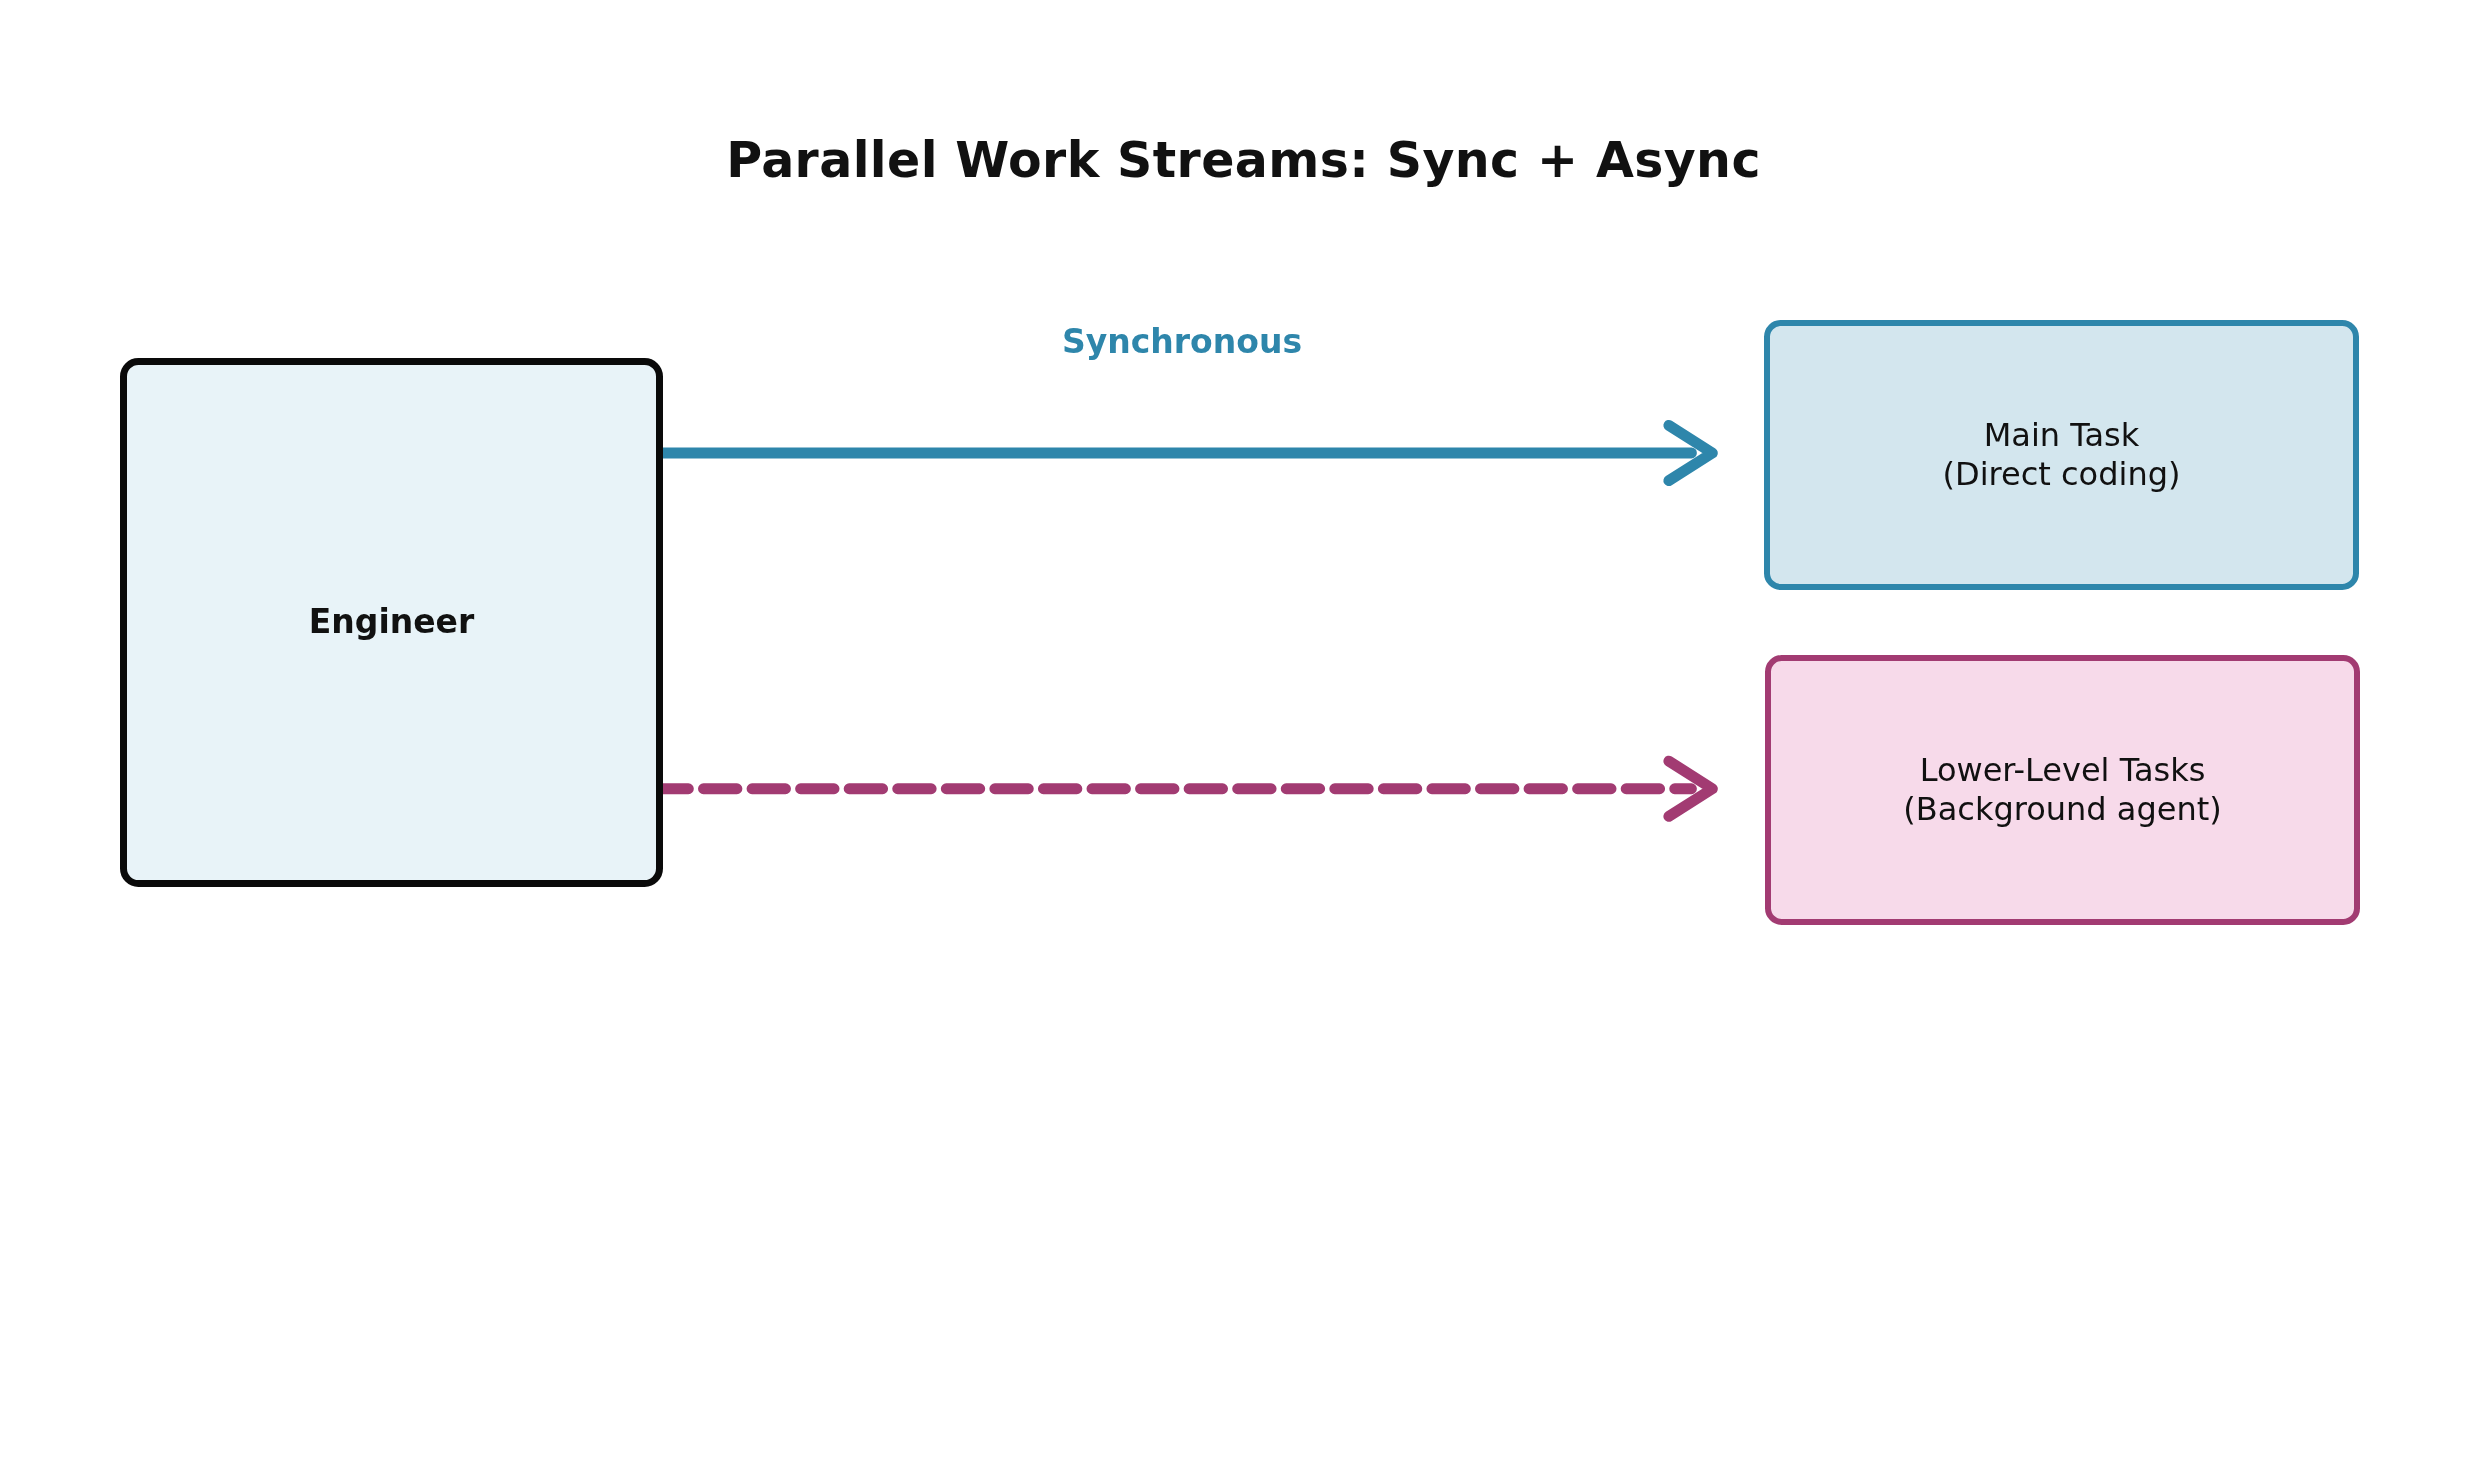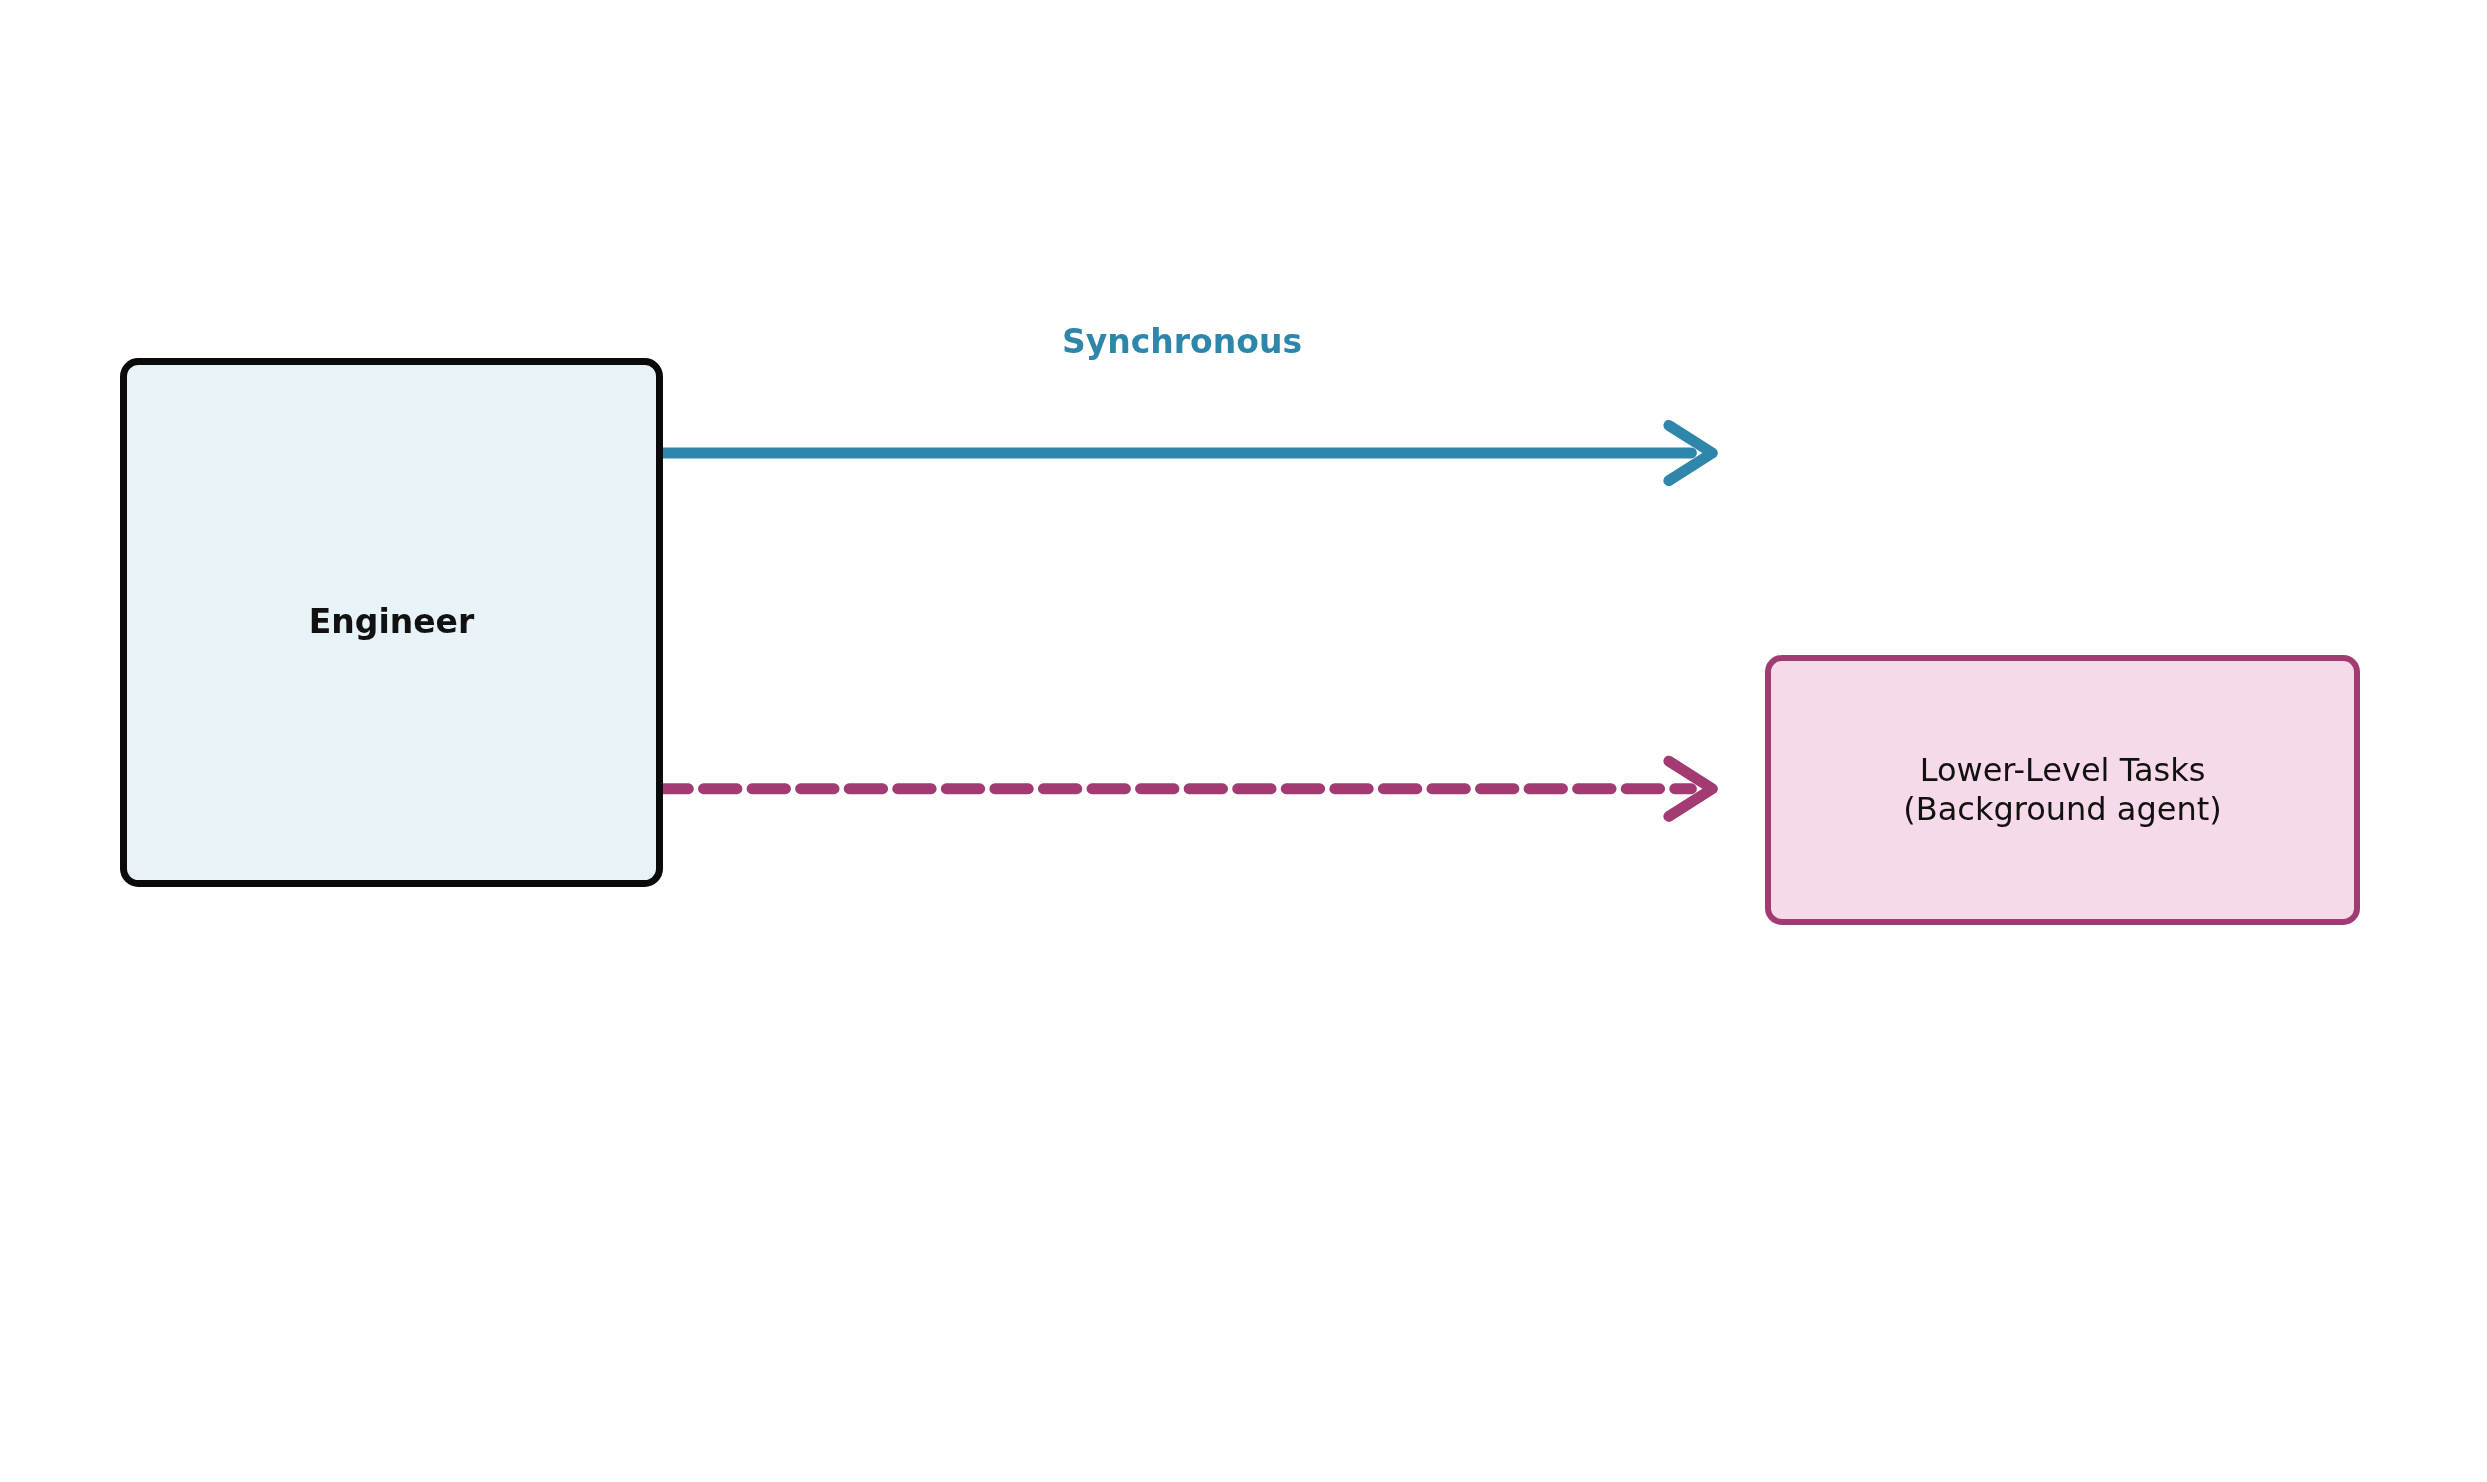--- a/index.html
+++ b/index.html
@@ -131,38 +131,43 @@
     top: 908px;
     width: 502px;
     color: #A23B72;
   }
 </style>
 </head>
 <body>
 
 <div id="canvas">
 
+  <div class="diagram-title">Parallel Work Streams: Sync + Async</div>
 
   <svg id="edges" viewBox="0 0 2970 1770" width="2487" height="1482" xmlns="http://www.w3.org/2000/svg">
 
     <g>
       <line x1="767" y1="541" x2="2020" y2="541" stroke="#2E86AB" stroke-width="13" stroke-linecap="round"></line>
       <polyline points="1993,508 2045,541 1993,574" fill="none" stroke="#2E86AB" stroke-width="13" stroke-linecap="round" stroke-linejoin="round"></polyline>
     </g>
 
     <g>
       <line x1="782" y1="942" x2="2020" y2="942" stroke="#A23B72" stroke-width="13" stroke-linecap="round" stroke-dasharray="40 18"></line>
       <polyline points="1993,909 2045,942 1993,975" fill="none" stroke="#A23B72" stroke-width="13" stroke-linecap="round" stroke-linejoin="round"></polyline>
     </g>
   </svg>
 
   <div class="node" id="node-engineer">
     <span class="node-label">Engineer</span>
   </div>
 
+  <div class="node" id="node-main-task">
+    <span class="node-label">Main Task
+(Direct coding)</span>
+  </div>
 
   <div class="node" id="node-lower-tasks">
     <span class="node-label">Lower-Level Tasks
 (Background agent)</span>
   </div>
 
   <div class="edge-label" id="edge-label-sync">Synchronous</div>
 
 
 </div>

